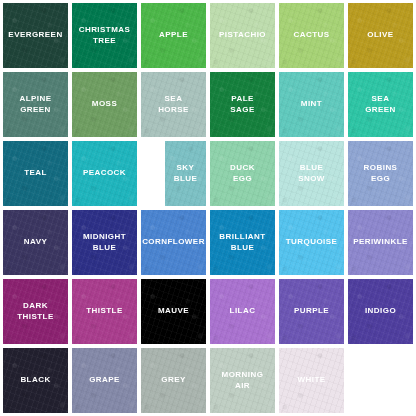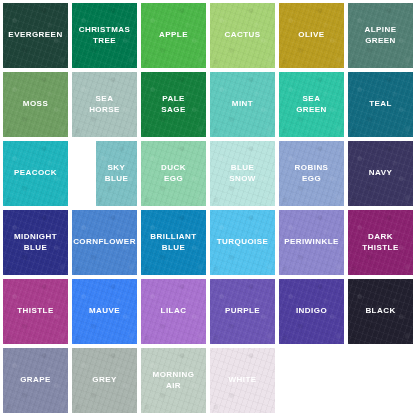--- a/index.html
+++ b/index.html
@@ -106,20 +106,23 @@
     <div class="swatch" style="background-color: rgb(31, 68, 57);">
       <span class="swatch-label" style="color: rgb(255, 255, 255);">EVERGREEN</span>
     </div>
     <div class="swatch" style="background-color: rgb(1, 121, 79);">
       <span class="swatch-label" style="color: rgb(255, 255, 255);">CHRISTMAS
 TREE</span>
     </div>
     <div class="swatch" style="background-color: rgb(76, 183, 73);">
       <span class="swatch-label" style="color: rgb(255, 255, 255);">APPLE</span>
     </div>
+    <div class="swatch" style="background-color: rgb(189, 220, 173);">
+      <span class="swatch-label" style="color: rgb(255, 255, 255);">PISTACHIO</span>
+    </div>
     <div class="swatch" style="background-color: rgb(166, 210, 117);">
       <span class="swatch-label" style="color: rgb(255, 255, 255);">CACTUS</span>
     </div>
     <div class="swatch" style="background-color: rgb(185, 156, 32);">
       <span class="swatch-label" style="color: rgb(255, 255, 255);">OLIVE</span>
     </div>
     <div class="swatch" style="background-color: rgb(82, 127, 116);">
       <span class="swatch-label" style="color: rgb(255, 255, 255);">ALPINE
 GREEN</span>
     </div>
@@ -183,21 +186,21 @@
     <div class="swatch" style="background-color: rgb(141, 135, 205);">
       <span class="swatch-label" style="color: rgb(255, 255, 255);">PERIWINKLE</span>
     </div>
     <div class="swatch" style="background-color: rgb(139, 34, 112);">
       <span class="swatch-label" style="color: rgb(255, 255, 255);">DARK
 THISTLE</span>
     </div>
     <div class="swatch" style="background-color: rgb(169, 61, 141);">
       <span class="swatch-label" style="color: rgb(255, 255, 255);">THISTLE</span>
     </div>
-    <div class="swatch" style="background-color: #3b82f6;">
+    <div class="swatch" style="background-color: #000000;">
       <span class="swatch-label" style="color: rgb(255, 255, 255);">MAUVE</span>
     </div>
     <div class="swatch" style="background-color: rgb(169, 114, 207);">
       <span class="swatch-label" style="color: rgb(255, 255, 255);">LILAC</span>
     </div>
     <div class="swatch" style="background-color: rgb(108, 86, 180);">
       <span class="swatch-label" style="color: rgb(255, 255, 255); text-align: right;">PURPLE</span>
     </div>
     <div class="swatch" style="background-color: rgb(79, 62, 158);">
       <span class="swatch-label" style="color: rgb(255, 255, 255);">INDIGO</span>

